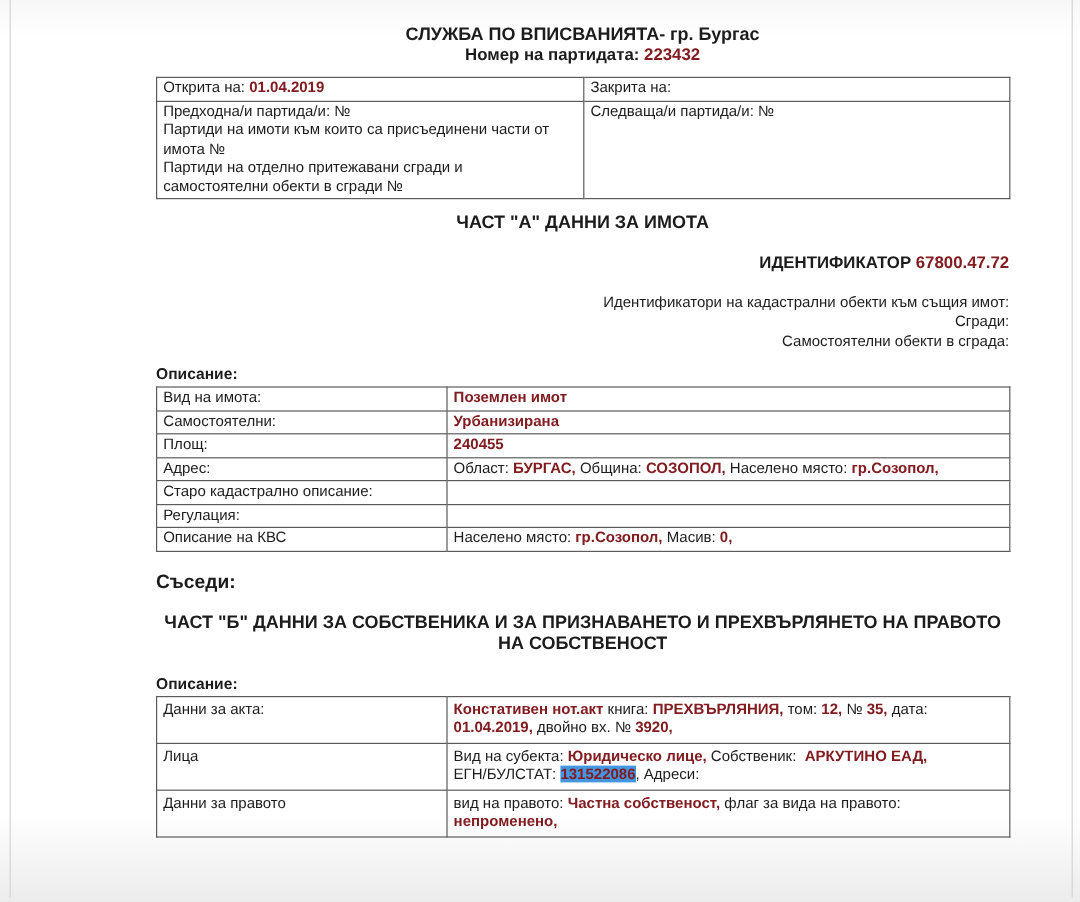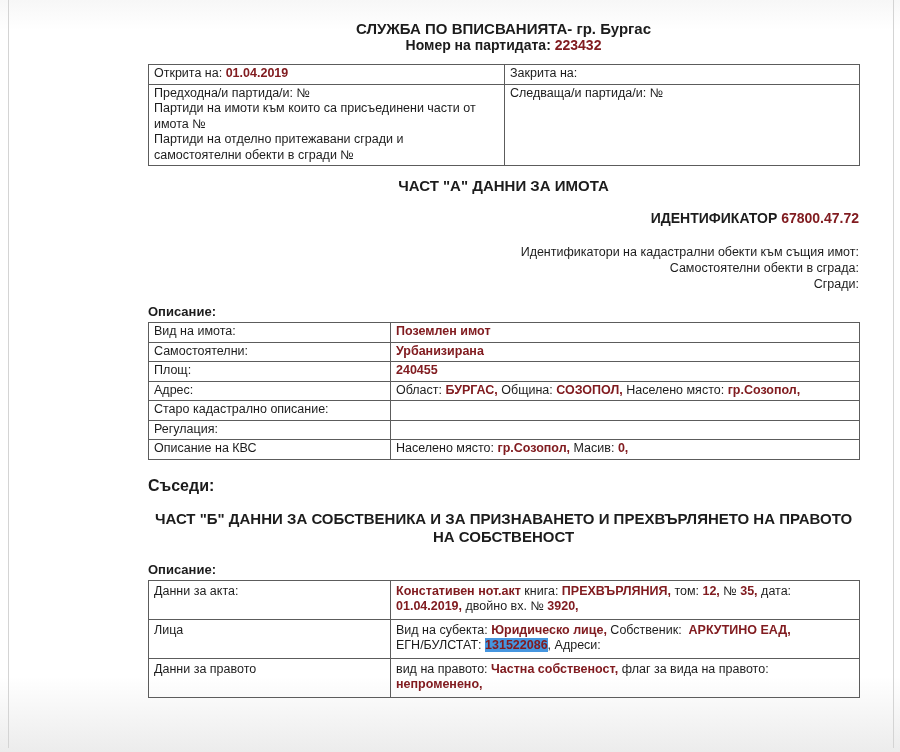--- a/index.html
+++ b/index.html
@@ -13,21 +13,21 @@
     position:relative;
     width:900px;height:752px;
     background:linear-gradient(#f7f7f7 0%,#ffffff 4%,#ffffff 90%,#ececec 100%);
     font-family:"Liberation Sans", sans-serif;
     color:var(--ink);
     overflow:hidden;
   }
   .edge{position:absolute;top:0;bottom:4px;width:1px;background:#d4d4d4;z-index:0;}
   .edge.left{left:8px;}
   .edge.right{left:893px;}
-  .content{position:absolute;left:148px;top:0;width:711px;z-index:1;}
+  .content{position:absolute;left:130px;top:0;width:711px;z-index:1;}
 
   .doc-title{margin-top:20px;text-align:center;font-size:15px;font-weight:700;}
   .partida-line{text-align:center;font-size:14px;font-weight:700;}
   .section-head{margin-top:11px;text-align:center;font-size:15px;font-weight:700;line-height:18px;}
   .ident-line{margin-top:15px;text-align:right;font-size:14px;font-weight:700;}
   .plain-block{margin-top:18px;font-size:12.5px;line-height:16px;text-align:right;}
   .block-label{margin-top:12px;margin-bottom:3px;font-size:13px;font-weight:700;}
   .neighbors{margin-top:17px;font-size:16px;font-weight:700;}
   .partb-head{margin-top:15px;}
 
@@ -87,22 +87,22 @@
       </tr>
     </tbody>
       </table>
 
     <div class="section-head">ЧАСТ "А" ДАННИ ЗА ИМОТА</div>
 
     <div class="ident-line"><span class="sbl">ИДЕНТИФИКАТОР </span><span class="sv">67800.47.72</span></div>
 
     <div class="plain-block">
       <div>Идентификатори на кадастрални обекти към същия имот:</div>
+      <div>Сгради:</div>
       <div>Самостоятелни обекти в сграда:</div>
-      <div>Сгради:</div>
     </div>
 
     <div class="block-label">Описание:</div>
 
     <table class="t2">
       <colgroup>
           <col class="c1">
           <col class="c2">
         </colgroup>
       <tbody>

